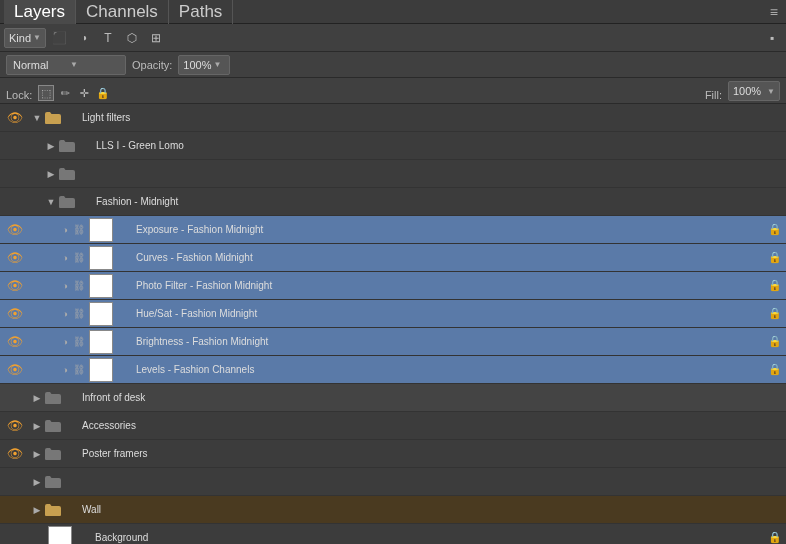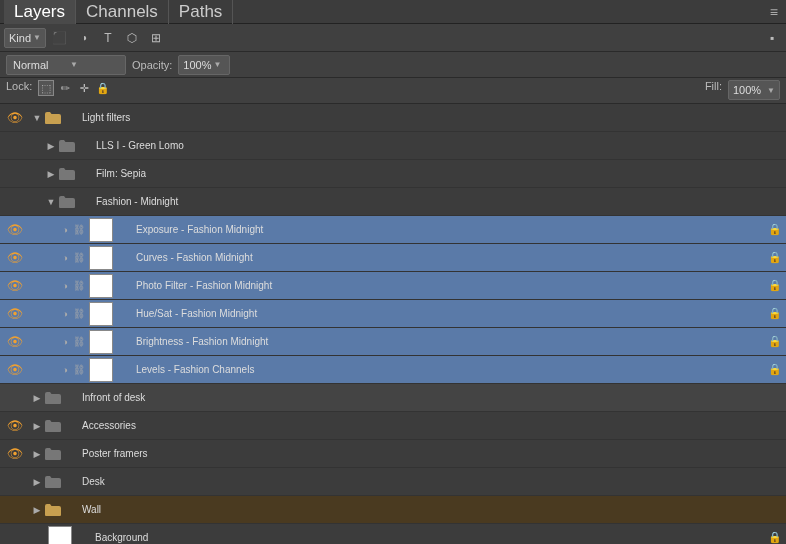--- a/index.html
+++ b/index.html
@@ -121,21 +121,21 @@
       padding: 1px 4px;
       height: 20px;
       width: 52px;
       gap: 2px;
     }
     .opacity-value span { color: #ddd; font-size: 11px; flex: 1; }
 
     
     .toolbar-row3 {
       display: flex;
-      align-items: flex-start;
+      align-items: flex-end;
       background: #404040;
       height: 26px;
       padding: 2px 6px;
       gap: 6px;
       border-bottom: 1px solid #2a2a2a;
     }
     .lock-label { color: #bbb; font-size: 11px; }
     .lock-icons { display: flex; gap: 3px; align-items: center; }
     .lock-icon {
       width: 16px; height: 16px;
@@ -316,21 +316,20 @@
 
     <div class="layer-row">
       <div class="eye-icon hidden">👁</div>
       <div style="width:18px;"></div>
       <div class="expand-arrow">▶</div>
       <div class="folder-icon">
         <svg class="folder-svg" viewBox="0 0 16 12" fill="#777">
             <path d="M0 2 Q0 0 2 0 L5 0 L6.5 2 L14 2 Q16 2 16 4 L16 11 Q16 12 15 12 L1 12 Q0 12 0 11 Z"></path>
           </svg>
       </div>
-      <span class="layer-name">Film: Sepia</span>
     </div>
 
     <div class="layer-row">
       <div class="eye-icon hidden" style="color:transparent;">👁</div>
       <div style="width:18px;"></div>
       <div class="expand-arrow expanded">▼</div>
       <div class="folder-icon">
         <svg class="folder-svg" viewBox="0 0 16 12" fill="#777">
             <path d="M0 2 Q0 0 2 0 L5 0 L6.5 2 L14 2 Q16 2 16 4 L16 11 Q16 12 15 12 L1 12 Q0 12 0 11 Z"></path>
           </svg>
@@ -436,21 +435,20 @@
 
     <div class="layer-row">
       <div class="eye-icon hidden" style="color:transparent;">👁</div>
       <div style="width:4px;"></div>
       <div class="expand-arrow">▶</div>
       <div class="folder-icon">
         <svg class="folder-svg" viewBox="0 0 16 12" fill="#777">
             <path d="M0 2 Q0 0 2 0 L5 0 L6.5 2 L14 2 Q16 2 16 4 L16 11 Q16 12 15 12 L1 12 Q0 12 0 11 Z"></path>
           </svg>
       </div>
-      <span class="layer-name">Desk</span>
     </div>
 
     <div class="layer-row" style="background:#4a3a20;">
       <div class="eye-icon hidden" style="color:transparent;">👁</div>
       <div style="width:4px;"></div>
       <div class="expand-arrow">▶</div>
       <div class="folder-icon">
         <svg class="folder-svg" viewBox="0 0 16 12" fill="#c8a050">
             <path d="M0 2 Q0 0 2 0 L5 0 L6.5 2 L14 2 Q16 2 16 4 L16 11 Q16 12 15 12 L1 12 Q0 12 0 11 Z"></path>
           </svg>

